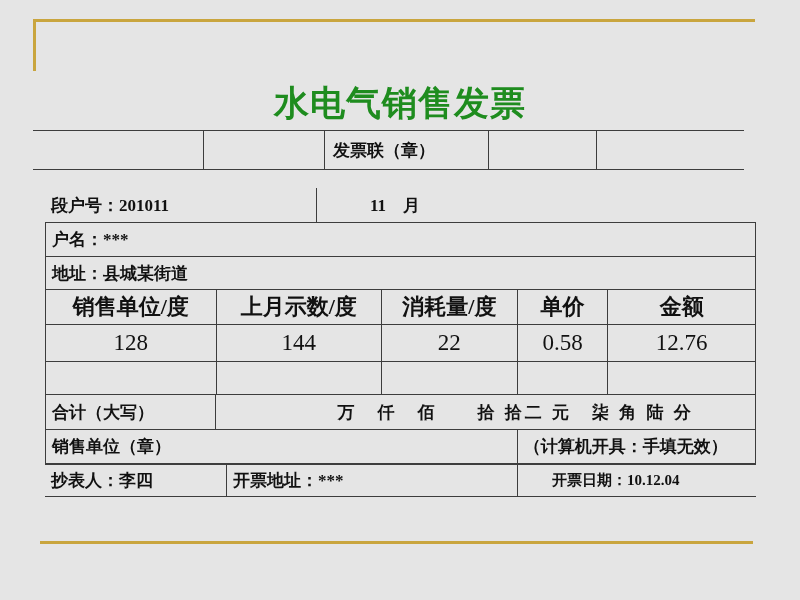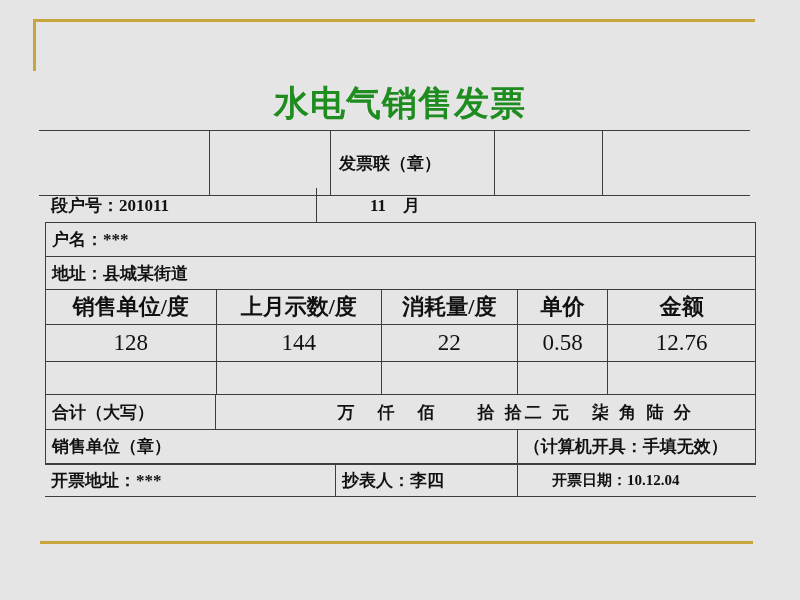--- a/index.html
+++ b/index.html
@@ -60,21 +60,21 @@
 </head>
 <body>
 
 <div class="slide">
   <div class="accent top-h"></div>
   <div class="accent top-v"></div>
 
   <h1 class="title">水电气销售发票</h1>
 
   <div class="table" id="invoice-table">
-      <div class="trow first" style="left: 39px; top: 130px; width: 711px; height: 66px;">
+      <div class="trow first" style="left: 33px; top: 130px; width: 711px; height: 40px;">
         <div class="tcell c-empty divider" style="width: 171px;"></div>
         <div class="tcell c-empty divider" style="width: 121px;"></div>
         <div class="tcell c-stub divider" style="width: 164px;">发票联（章）</div>
         <div class="tcell c-empty divider" style="width: 108px;"></div>
         <div class="tcell c-empty" style="width: 147px;"></div>
       </div>
       <div class="trow" style="left: 45px; top: 188px; width: 711px; height: 35px;">
         <div class="tcell c-lbl divider" style="width: 272px;">段户号：201011</div>
         <div class="tcell c-month" style="width: 147px;">11　月</div>
       </div>
@@ -107,20 +107,20 @@
       </div>
       <div class="trow sides" style="left: 45px; top: 395px; width: 711px; height: 35px;">
         <div class="tcell c-lbl divider" style="width: 171px;">合计（大写）</div>
         <div class="tcell c-amt" style="width: 540px;">万　仟　佰　　拾 拾二 元　柒 角 陆 分</div>
       </div>
       <div class="trow sides thick" style="left: 45px; top: 430px; width: 711px; height: 35px;">
         <div class="tcell c-lbl divider" style="width: 473px;">销售单位（章）</div>
         <div class="tcell c-lbl" style="width: 238px;">（计算机开具：手填无效）</div>
       </div>
       <div class="trow" style="left: 45px; top: 465px; width: 711px; height: 32px;">
+        <div class="tcell c-lbl divider" style="width: 182px;">抄表人：李四</div>
         <div class="tcell c-lbl divider" style="width: 291px;">开票地址：***</div>
-        <div class="tcell c-lbl divider" style="width: 182px;">抄表人：李四</div>
         <div class="tcell c-date" style="width: 238px;">开票日期：10.12.04</div>
       </div>
     </div>
 
   <div class="accent bottom-h"></div>
 </div>
 
 </body></html>

